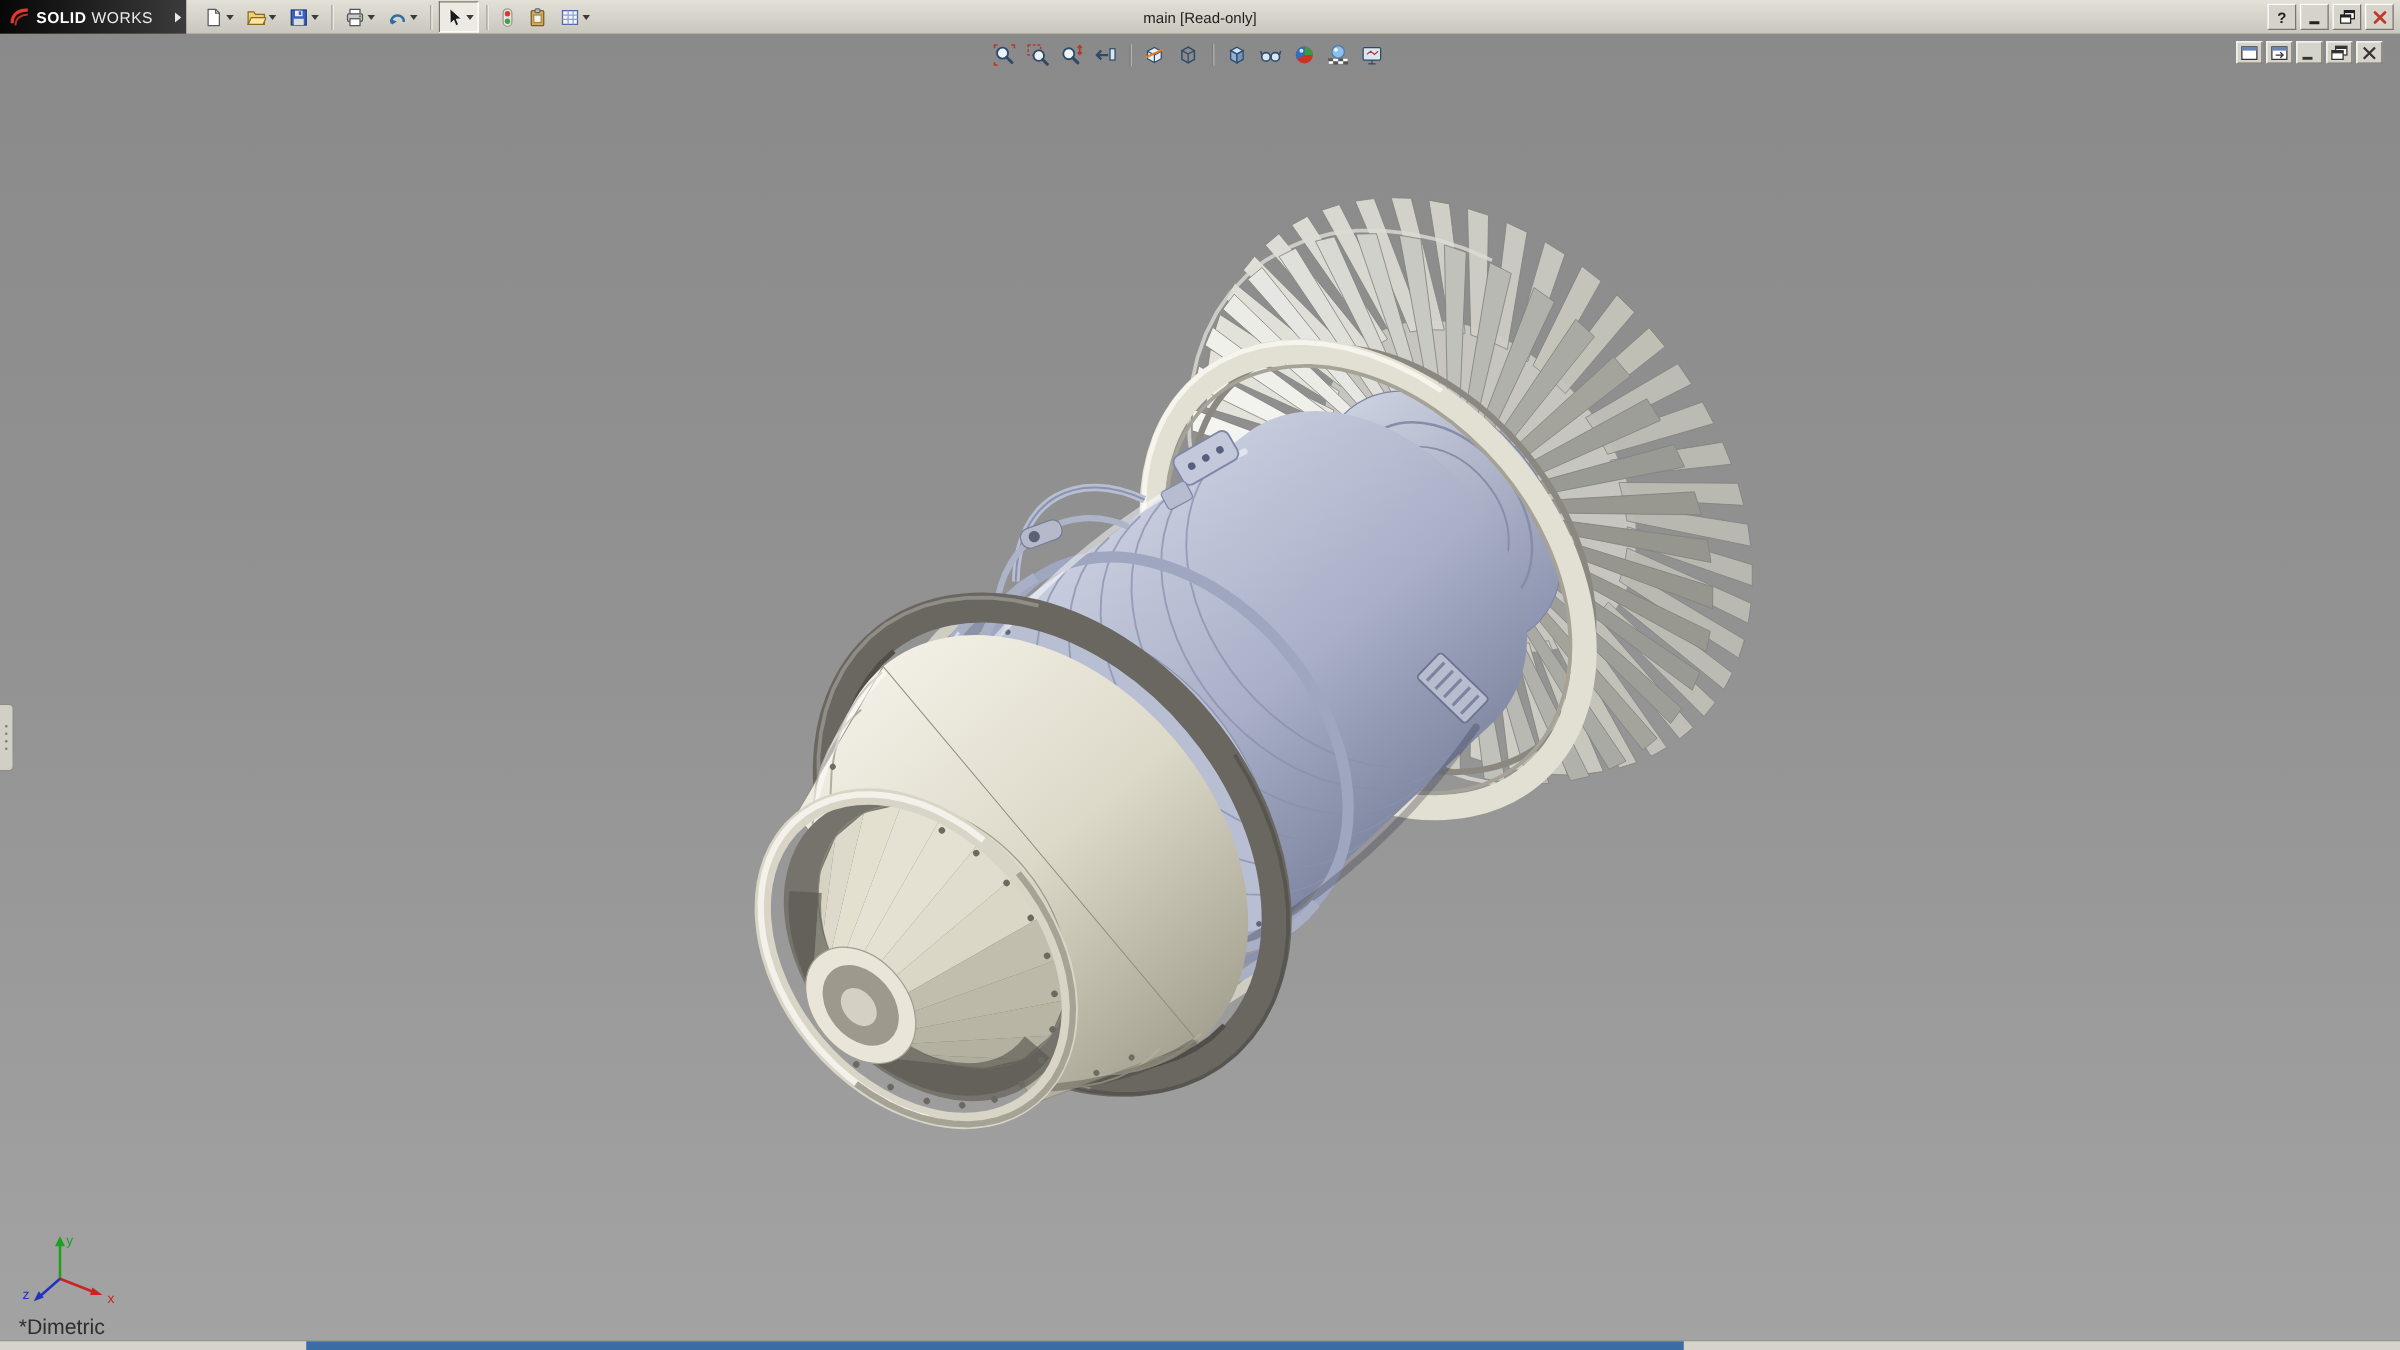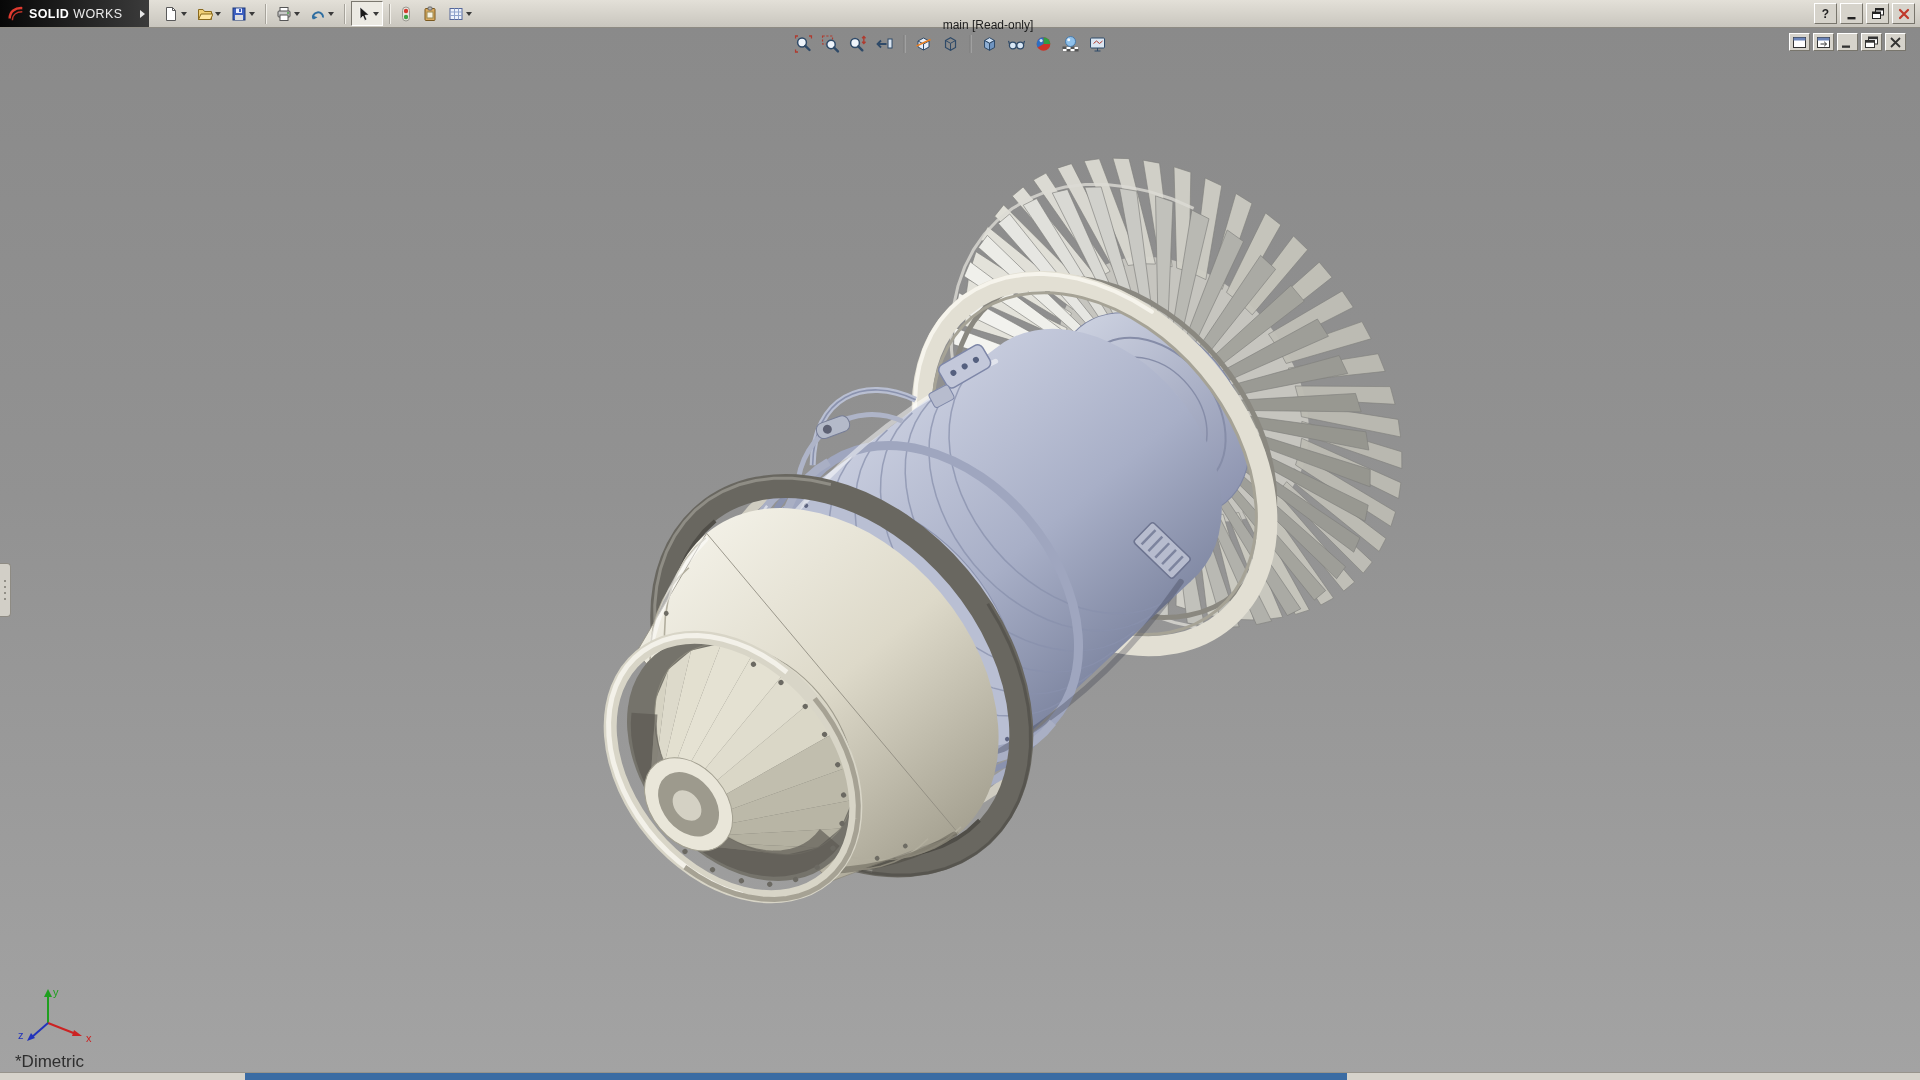--- a/index.html
+++ b/index.html
@@ -9,21 +9,21 @@
   .brand{width:142px;background:linear-gradient(90deg,#070707,#3b3b3b);color:#fff;display:flex;align-items:center;gap:4px;padding-left:7px;position:relative;}
   .brand .b1{font-weight:bold;font-size:12.5px;letter-spacing:.4px;color:#fff;}
   .brand .b2{font-weight:normal;font-size:12.5px;letter-spacing:.4px;color:#ececec;}
   .brand-arrow{position:absolute;right:4px;top:10px;width:0;height:0;border-top:4px solid transparent;border-bottom:4px solid transparent;border-left:5px solid #e8e8e8;}
   .tools{display:flex;align-items:center;gap:2px;padding-left:10px;}
   .tb-btn{height:23px;display:flex;align-items:center;gap:2px;padding:0 3px;border:1px solid transparent;}
   .tb-btn.pressed{border-color:#7b786f #ffffff #ffffff #7b786f;background:#eceae3;}
   .tb-btn svg{display:block;}
   .caret{width:0;height:0;border-left:3px solid transparent;border-right:3px solid transparent;border-top:4px solid #3a3a3a;}
   .vsep{width:1px;height:20px;background:#a6a39b;margin:0 4px;box-shadow:1px 0 0 #f2f0ea;}
-  .title-text{position:absolute;left:50%;transform:translateX(-50%);top:18px;font-size:12px;color:#1d1d1d;white-space:nowrap;margin-left:28px;}
+  .title-text{position:absolute;left:50%;transform:translateX(-50%);top:7px;font-size:12px;color:#1d1d1d;white-space:nowrap;}
   .winctrl{position:absolute;right:5px;top:3px;display:flex;gap:3px;align-items:center;}
   .win-btn{width:21px;height:19px;background:#d6d3cb;border:1px solid;border-color:#ffffff #78756c #78756c #ffffff;display:flex;align-items:center;justify-content:center;font-size:12px;font-weight:bold;color:#222;}
   .win-btn svg{display:block;}
   
   .viewport{position:absolute;top:27px;left:0;right:0;bottom:7px;background:linear-gradient(180deg,#8a8a8a 0%,#929292 45%,#a3a3a3 100%);overflow:hidden;}
   .engine{position:absolute;inset:0;width:100%;height:100%;}
   
   .viewbar{position:absolute;top:6px;left:50%;transform:translateX(-53%);display:flex;align-items:center;gap:5px;z-index:10;}
   .vb-btn{width:22px;height:22px;display:flex;align-items:center;justify-content:center;}
   .vb-sep{width:1px;height:18px;background:#7d7d7d;box-shadow:1px 0 0 #b5b5b5;margin:0 3px;}

